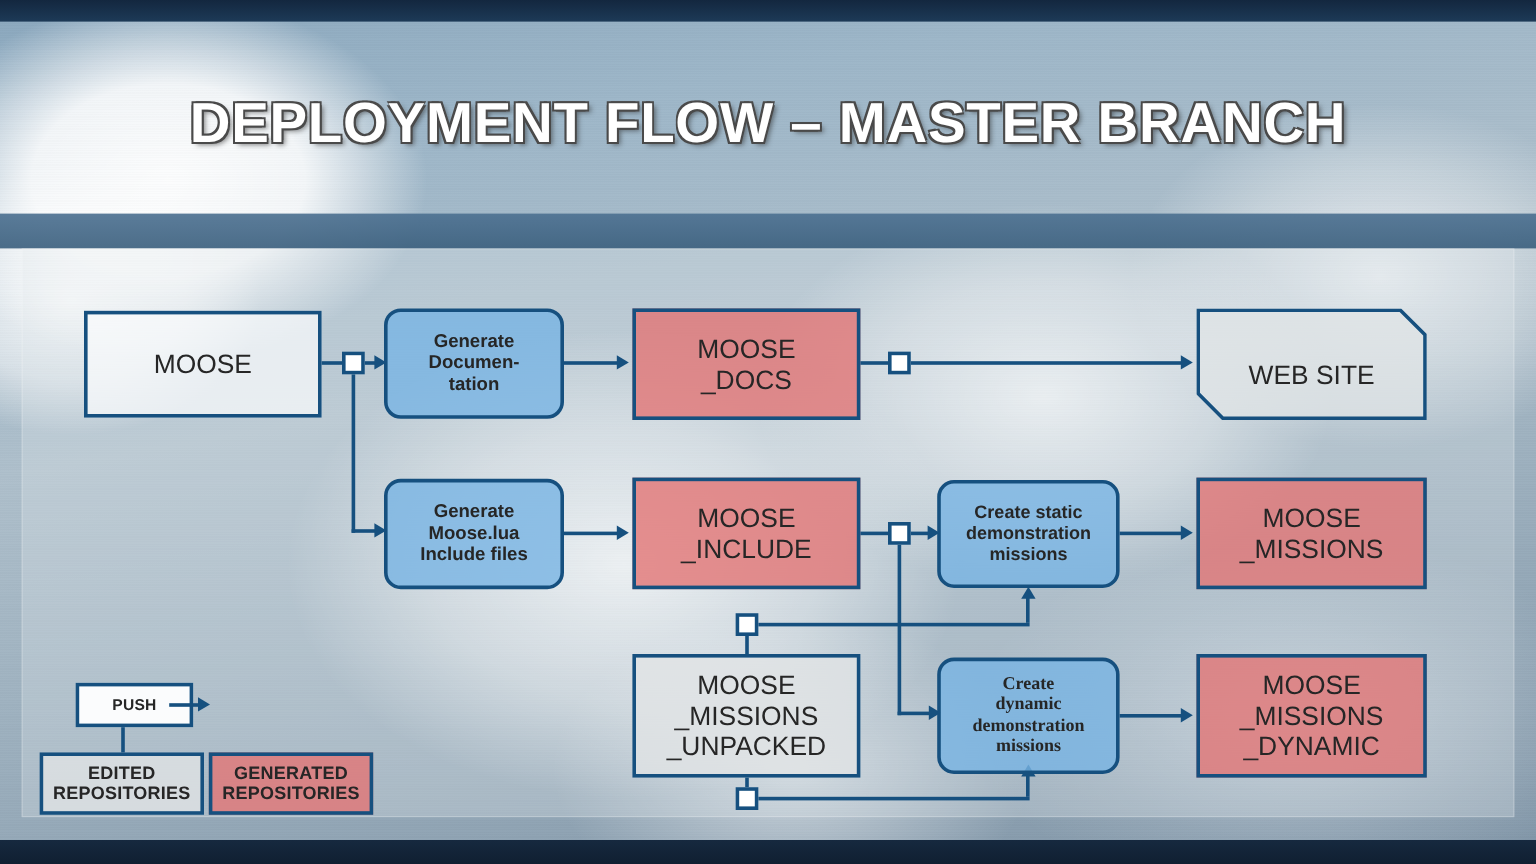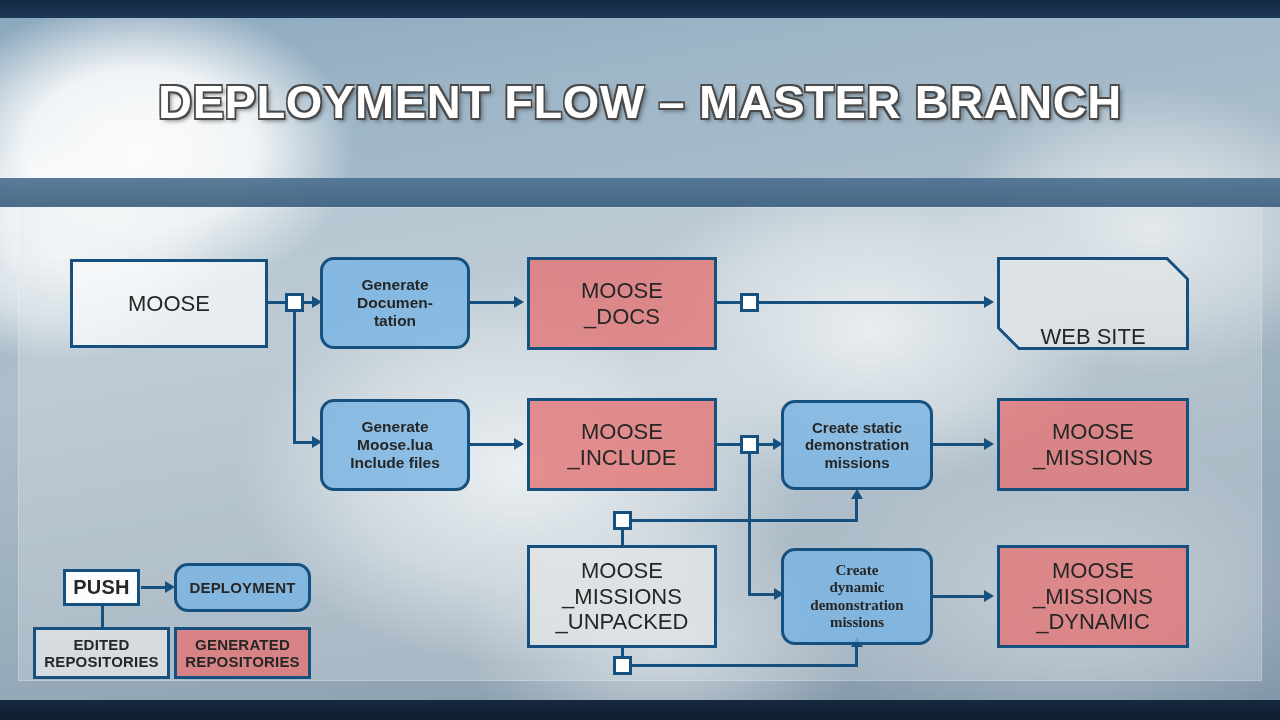--- a/index.html
+++ b/index.html
@@ -176,21 +176,21 @@
   <div class="ln ln-h" style="left:717px; top:301px; width:24px;"></div>
   <div class="sq" style="left:740px; top:293px;"></div>
   <div class="ln ln-h" style="left:759px; top:301px; width:231px;"></div>
   <div class="arrow arrow-r" style="left:984px; top:296px;"></div>
 
   <div style="position:absolute; left:997px; top:257px; width:192px; height:93px;">
     <div class="n-doc" style="position:absolute; inset:0;"></div>
     <svg class="n-doc-outline" width="192" height="93" viewBox="0 0 192 93">
       <polygon points="1.5,1.5 170,1.5 190.5,22 190.5,91.5 22,91.5 1.5,71" fill="none" stroke="#16507f" stroke-width="3"></polygon>
     </svg>
-    <div style="position:absolute; inset:0; display:flex; align-items:flex-end; justify-content:center;margin-top:18px;">
+    <div style="position:absolute; inset:0; display:flex; align-items:center; justify-content:center;margin-top:18px;">
       <span class="big" style="color:#262626;">WEB SITE</span>
     </div>
   </div>
 
   <div class="node n-blue mid" style="left:320px; top:399px; width:150px; height:92px;">
     <span class="lbl">Generate
 Moose.lua
 Include files</span>
   </div>
 
@@ -252,30 +252,27 @@
 
   <div class="ln ln-h" style="left:933px; top:595px; width:55px;"></div>
   <div class="arrow arrow-r" style="left:984px; top:590px;"></div>
 
   <div class="node n-red big" style="left:997px; top:545px; width:192px; height:103px;">
     <span class="lbl">MOOSE
 _MISSIONS
 _DYNAMIC</span>
   </div>
 
-  <div class="node n-plain leg" style="left:63px; top:569px; width:77px; height:37px; font-size:20px;">
+  <div class="node n-plain leg" style="left:63px; top:569px; width:98px; height:37px; font-size:13px;">
     <span class="lbl">PUSH</span>
   </div>
 
   <div class="ln ln-h" style="left:141px; top:586px; width:28px;"></div>
   <div class="arrow arrow-r" style="left:165px; top:581px;"></div>
 
-  <div class="node n-blue leg" style="left:174px; top:563px; width:137px; height:49px;">
-    <span class="lbl">DEPLOYMENT</span>
-  </div>
 
   <div class="ln ln-v" style="left:101px; top:606px; height:22px;"></div>
 
   <div class="node n-gray leg" style="left:33px; top:627px; width:137px; height:52px;">
     <span class="lbl">EDITED
 REPOSITORIES</span>
   </div>
 
   <div class="node n-red leg" style="left:174px; top:627px; width:137px; height:52px;">
     <span class="lbl">GENERATED

